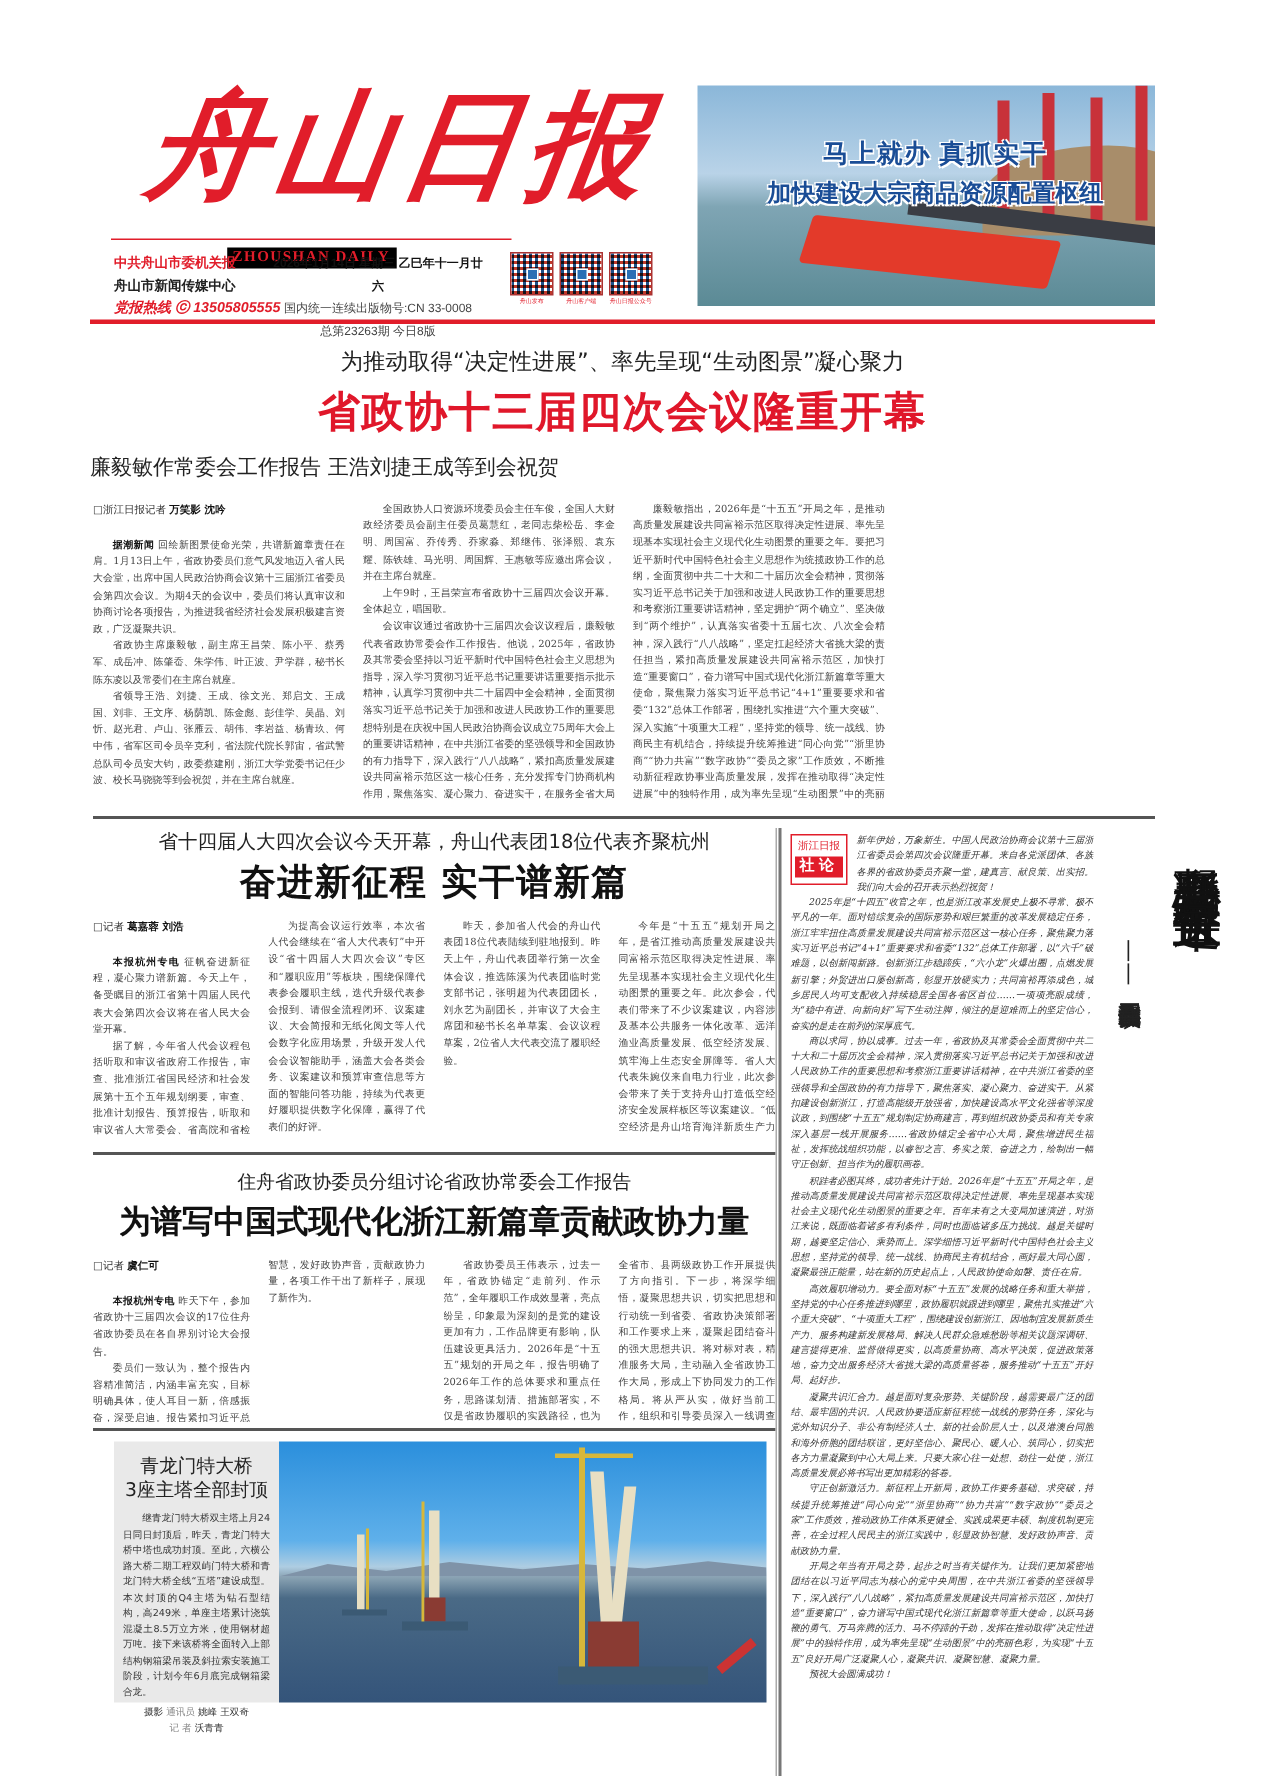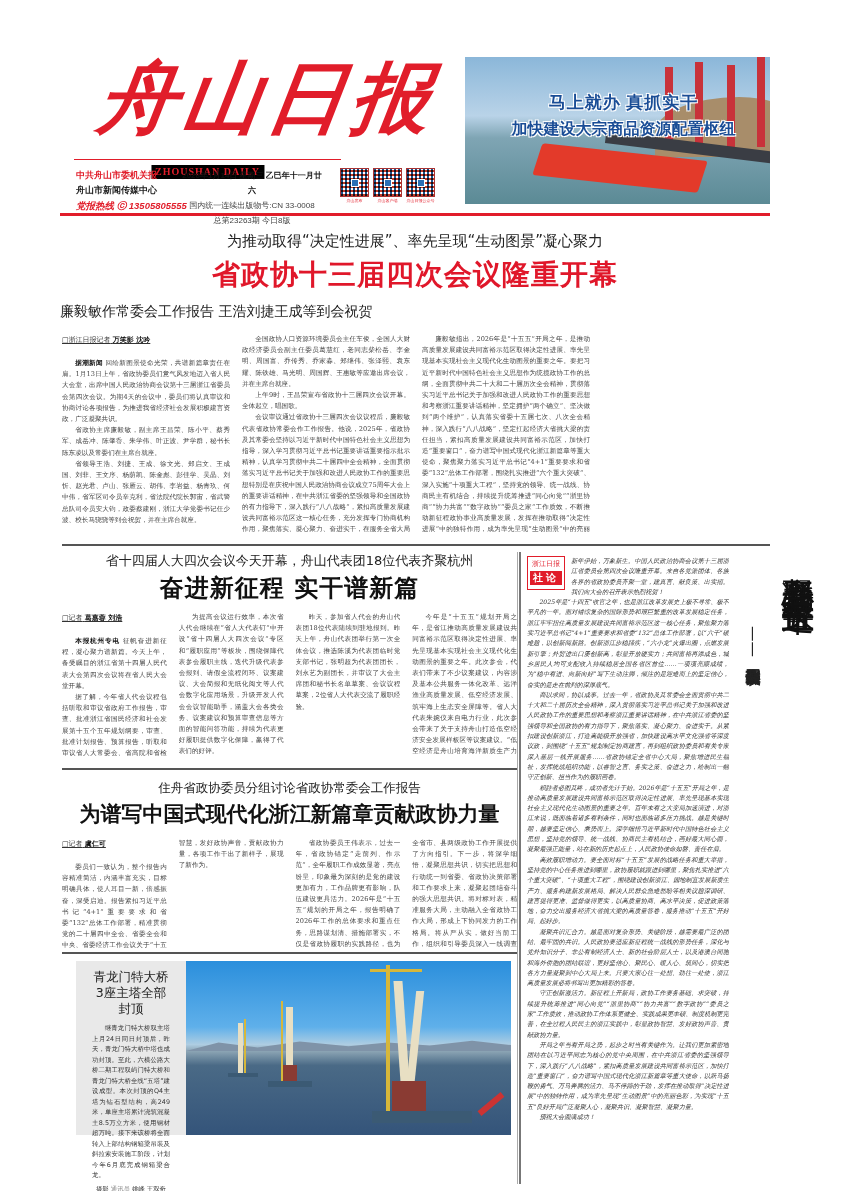--- a/index.html
+++ b/index.html
@@ -45,21 +45,21 @@
 
   
   .kicker { left: 60px; top: 232px; width: 710px; text-align: center; font-family: "DejaVu Sans", sans-serif; font-size: 15px; color: #222; white-space: nowrap; }
   .headline-red { left: 60px; top: 256px; width: 710px; text-align: center; font-family: "DejaVu Sans", sans-serif; font-weight: bold; font-size: 28px; color: #e0172a; letter-spacing: 1px; white-space: nowrap; }
   .subhead { left: 60px; top: 303px; width: 710px; font-family: "DejaVu Sans", sans-serif; font-size: 14px; color: #222; white-space: nowrap; }
 
   
   .cols { display: flex; gap: 12px; }
   .col { font-size: 6.6px; line-height: 11.2px; color: #444; text-align: justify; overflow: hidden; }
   .col p { text-indent: 2em; }
-  .byline { font-size: 7px; color: #333; line-height: 12px; margin-bottom: 12px; text-indent: 0 !important; text-decoration: underline; }
+  .byline { font-size: 7px; color: #333; line-height: 12px; margin-bottom: 12px; text-indent: 0 !important; }
   .byline b { color: #111; }
   .dateline { font-weight: bold; color: #111; }
 
   .story1 { left: 62px; top: 334px; width: 708px; height: 202px; }
   .story1 .col { width: 168px; height: 202px; }
 
   .hr-gray { height: 1.5px; background: #555; }
   .hr1 { left: 62px; top: 544px; width: 708px; }
 
   
@@ -70,21 +70,21 @@
   .hr2 { left: 62px; top: 768px; width: 455px; }
 
   
   .kicker3 { left: 62px; top: 780px; width: 455px; text-align: center; font-family: "DejaVu Sans", sans-serif; font-size: 12.5px; color: #222; white-space: nowrap; }
   .headline3 { left: 62px; top: 800px; width: 455px; text-align: center; font-family: "DejaVu Sans", sans-serif; font-weight: bold; font-size: 21px; color: #111; white-space: nowrap; }
   .story3 { left: 62px; top: 838px; width: 455px; height: 110px; }
   .story3 .col { width: 105px; height: 110px; }
   .hr3 { left: 62px; top: 952px; width: 455px; }
 
   
-  .photo-caption-box { left: 76px; top: 961px; width: 110px; height: 174px; background: #e9e9e9; padding: 8px 16px; }
+  .photo-caption-box { left: 76px; top: 961px; width: 110px; height: 174px; background: #e9e9e9; padding: 8px 6px; }
   .pc-title { font-family: "DejaVu Sans", sans-serif; font-size: 12.5px; color: #222; text-align: center; line-height: 16px; }
   .pc-text { margin-top: 6px; font-family: "DejaVu Sans", sans-serif; font-size: 6.4px; line-height: 10.5px; color: #333; text-align: justify; text-indent: 2em; }
   .pc-credit { margin-top: 3px; font-family: "DejaVu Sans", sans-serif; font-size: 6.4px; line-height: 10.5px; color: #333; text-align: center; }
   .pc-credit .gray { color: #888; }
 
   .photo { left: 186px; top: 961px; width: 325px; height: 174px; overflow: hidden;
     background: linear-gradient(180deg, #2b8fdc 0%, #5fb0ea 38%, #aecde2 48%, #8aa3b3 52%, #4a6a86 60%, #34547a 100%); }
   .photo .mountains { position: absolute; left: 0; right: 0; top: 78px; height: 12px; background: #7f93a8; clip-path: polygon(0 100%, 10% 30%, 22% 70%, 35% 20%, 50% 60%, 62% 30%, 75% 55%, 88% 15%, 100% 50%, 100% 100%); }
   .photo .tower { position: absolute; background: #e8dfc3; }
   .photo .base { position: absolute; background: #8a3b33; }
@@ -205,20 +205,21 @@
 
   </div>
 </div>
 <div class="abs hr-gray hr2"></div>
 
 <div class="abs kicker3">住舟省政协委员分组讨论省政协常委会工作报告</div>
 <div class="abs headline3">为谱写中国式现代化浙江新篇章贡献政协力量</div>
 <div class="abs story3 cols">
   <div class="col">
     <p class="byline"><span>□记者</span> <b>虞仁可</b></p>
+    <p><span class="dateline">本报杭州专电</span> <span>昨天下午，参加省政协十三届四次会议的17位住舟省政协委员在各自界别讨论大会报告。</span></p>
     <p>委员们一致认为，整个报告内容精准简洁，内涵丰富充实，目标明确具体，使人耳目一新，倍感振奋，深受启迪。报告紧扣习近平总书记“4+1”重要要求和省委“132”总体工作部署，精准贯彻党的二十届四中全会、省委全会和中央、省委经济工作会议关于“十五五”开局起步核心要求，既全面总结了2025年政协工作的丰硕成果，又科学部署了2026年的重点任务，站位高远，主题鲜明，重点突出，务实有力。过去一年，省政协始终对标看齐中央和省委决策部署，在服务全省大局中主动担当，彰显政协智慧，发好政协声音，贡献政协力量，各项工作干出了新样子，展现了新作为。</p>
   </div>
   <div class="col">
     <p style="margin-top:-168px">委员们一致认为，整个报告内容精准简洁，内涵丰富充实，目标明确具体，使人耳目一新，倍感振奋，深受启迪。报告紧扣习近平总书记“4+1”重要要求和省委“132”总体工作部署，精准贯彻党的二十届四中全会、省委全会和中央、省委经济工作会议关于“十五五”开局起步核心要求，既全面总结了2025年政协工作的丰硕成果，又科学部署了2026年的重点任务，站位高远，主题鲜明，重点突出，务实有力。过去一年，省政协始终对标看齐中央和省委决策部署，在服务全省大局中主动担当，彰显政协智慧，发好政协声音，贡献政协力量，各项工作干出了新样子，展现了新作为。</p>
   </div>
   <div class="col">
     <p>省政协委员王伟表示，过去一年，省政协锚定“走前列、作示范”，全年履职工作成效显著，亮点纷呈，印象最为深刻的是党的建设更加有力，工作品牌更有影响，队伍建设更具活力。2026年是“十五五”规划的开局之年，报告明确了2026年工作的总体要求和重点任务，思路谋划清、措施部署实，不仅是省政协履职的实践路径，也为全省市、县两级政协工作开展提供了方向指引。下一步，将深学细悟，凝聚思想共识，切实把思想和行动统一到省委、省政协决策部署和工作要求上来，凝聚起团结奋斗的强大思想共识。将对标对表，精准服务大局，主动融入全省政协工作大局，形成上下协同发力的工作格局。将从严从实，做好当前工作，组织和引导委员深入一线调查研究，为会议顺利召开打牢基础。</p>
   </div>
   <div class="col">
     <p style="margin-top:-112px">省政协委员王伟表示，过去一年，省政协锚定“走前列、作示范”，全年履职工作成效显著，亮点纷呈，印象最为深刻的是党的建设更加有力，工作品牌更有影响，队伍建设更具活力。2026年是“十五五”规划的开局之年，报告明确了2026年工作的总体要求和重点任务，思路谋划清、措施部署实，不仅是省政协履职的实践路径，也为全省市、县两级政协工作开展提供了方向指引。下一步，将深学细悟，凝聚思想共识，切实把思想和行动统一到省委、省政协决策部署和工作要求上来，凝聚起团结奋斗的强大思想共识。将对标对表，精准服务大局，主动融入全省政协工作大局，形成上下协同发力的工作格局。将从严从实，做好当前工作，组织和引导委员深入一线调查研究，为会议顺利召开打牢基础。</p>

